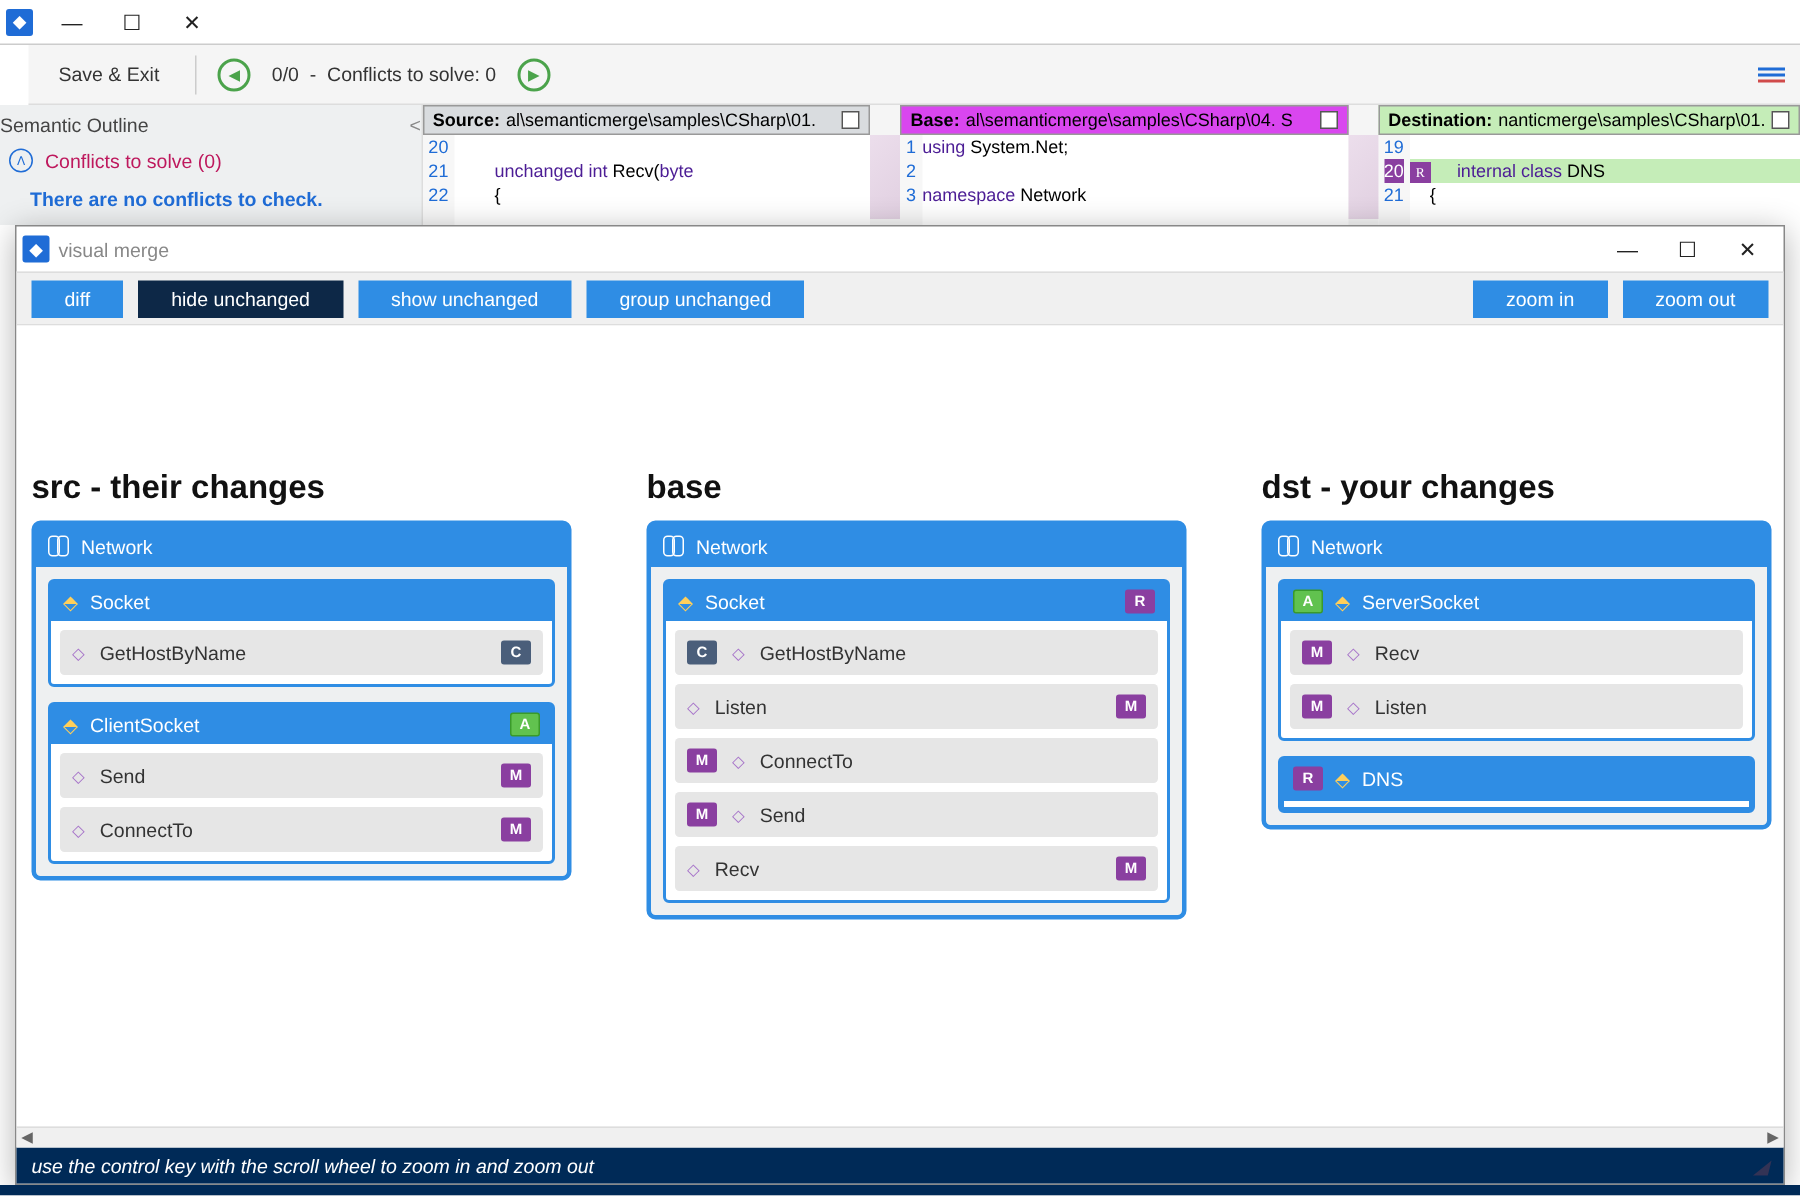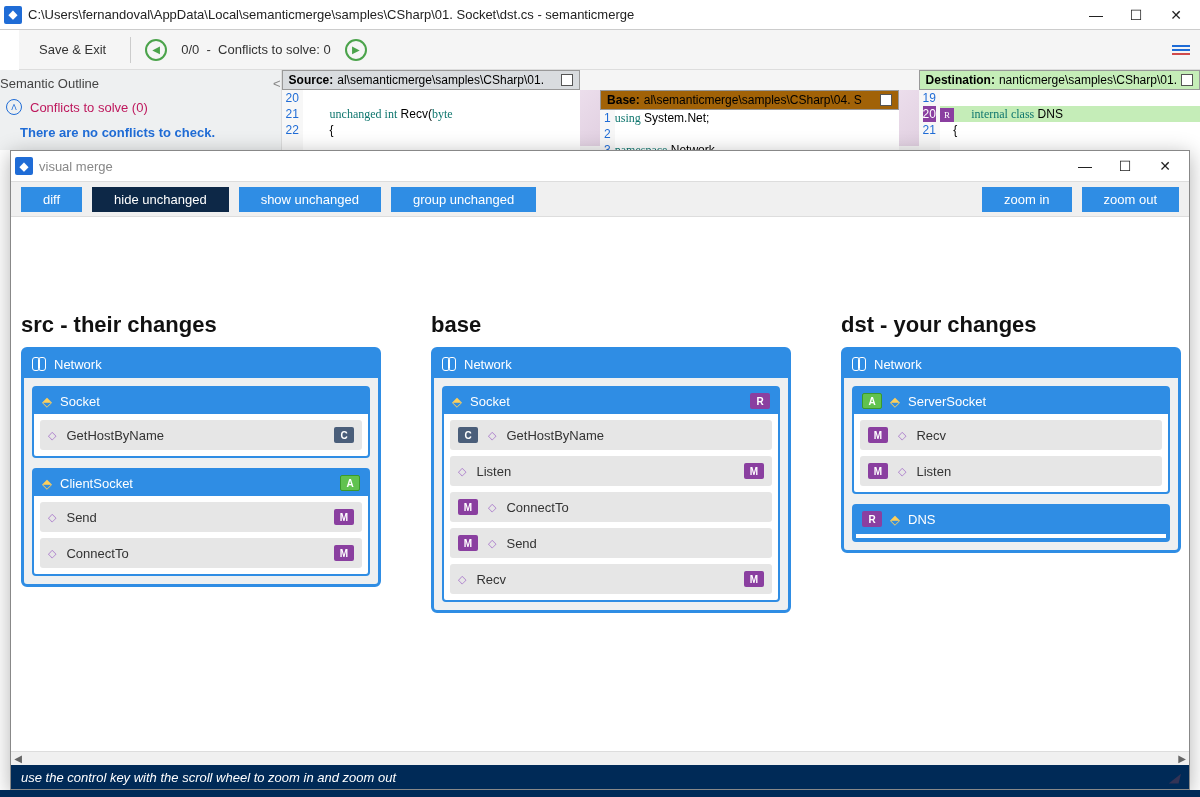--- a/index.html
+++ b/index.html
@@ -32,31 +32,31 @@
 .outline-pane .conf-link { color:#be185d; }
 .outline-pane .no-conf { color:#1f6cd6; font-weight:600; margin-left:20px; }
 
 .code-col { position: relative; display:flex; flex-direction:column; }
 .code-col.src { width: 300px; }
 .code-col.base { width: 300px; margin-left: 20px; }
 .code-col.dst { flex:1; margin-left: 20px; }
 .swirl { position:absolute; left:-20px; top:20px; width:20px; height:56px; background: linear-gradient(135deg,#e8d4e8,#d8c0d8); opacity:.7; }
 .pane-tab { height: 20px; display:flex; align-items:center; padding:0 6px; font-size:12px; gap:4px; border:1px solid #999; }
 .pane-tab.src { background:#d9dcdf; }
-.pane-tab.base { background:#a16207;margin-top:20px; }
+.pane-tab.base { background:#d946ef; }
 .pane-tab.dst { background:#c5edb8; }
 .pane-tab .lbl { font-weight:700; }
 .pane-tab .path { flex:1; white-space:nowrap; overflow:hidden; text-overflow:ellipsis; }
 .pane-tab .doc-icn { width:12px; height:12px; background:#fff; border:1px solid #555; }
 .code-area { background:#fff; flex:1; display:flex; font-family: Consolas, monospace; font-size:12px; overflow:hidden;}
 .gutter { background:#f7f7f7; color:#1f6cd6; text-align:left; padding:0 4px; }
 .gutter div { height:16px; line-height:16px; }
 .lines { flex:1; }
 .lines div { height:16px; line-height:16px; white-space:pre; }
-.kw-blue { color:#0f766e;font-family:Liberation Serif, serif; }
+.kw-blue { color:#4c1d95; }
 .hl-green { background:#c5edb8; display:inline-block; width:100%; }
 .badge-r { display:inline-block; width:14px; height:14px; background:#8a3fa0; color:#fff; font-size:9px; text-align:center; line-height:14px; margin-right:4px; font-family:"Segoe UI"; }
 
 
 .vmwin { position:absolute; top:150px; left:10px; width:1180px; height:640px; background:#fff; border:1px solid #888; box-shadow:0 4px 20px rgba(0,0,0,.3); display:flex; flex-direction:column; }
 .vmwin .vmtitlebar { height:30px; display:flex; align-items:center; padding:0 4px; }
 .vmwin .vmtitlebar .app-icon { width:18px; height:18px; background:#1f6cd6; border-radius:2px; margin-right:6px; display:flex; align-items:center; justify-content:center; color:#fff; font-size:11px; font-weight:bold;}
 .vmwin .vmtitlebar .title { flex:1; color:#888; font-size:13px; }
 .vmwin .vmtitlebar .winbtn { width:40px; text-align:center; font-size:14px; color:#222; }
 
@@ -108,21 +108,20 @@
 .vmstatus .grip { margin-left:auto; color:#335; }
 
 
 .mainbottom { position:absolute; bottom:0; left:0; right:0; height:7px; background:#002a57; }
 </style>
 </head>
 <body>
 
 <div class="titlebar">
   <div class="app-icon">◆</div>
-  <div class="title">C:\Users\fernandoval\AppData\Local\semanticmerge\samples\CSharp\01. Socket\dst.cs - semanticmerge</div>
   <div class="winbtn">—</div>
   <div class="winbtn">☐</div>
   <div class="winbtn">✕</div>
 </div>
 
 <div class="toolbar">
   <div class="save-exit">Save &amp; Exit</div>
   <div class="sep"></div>
   <div class="navcircle">◀</div>
   <div class="conflict-text"><span>0/0</span> &nbsp;-&nbsp; <span>Conflicts to solve: 0</span></div>

